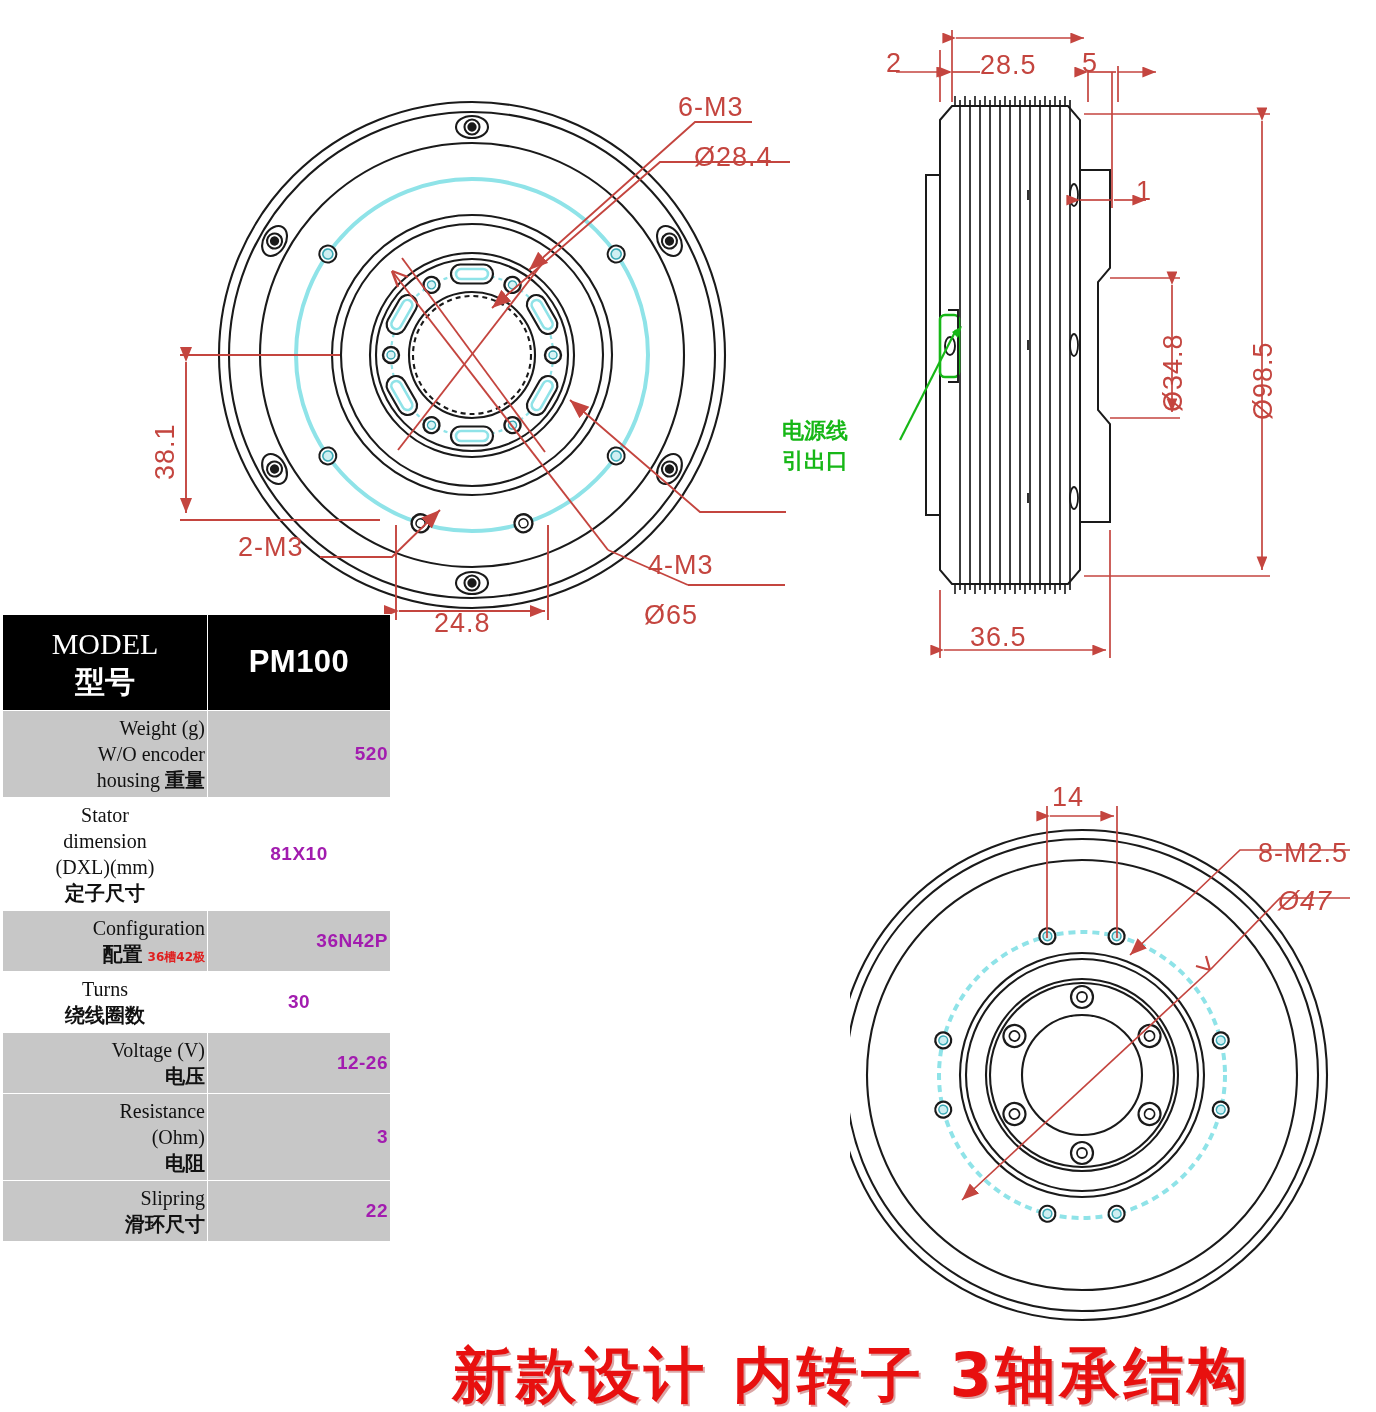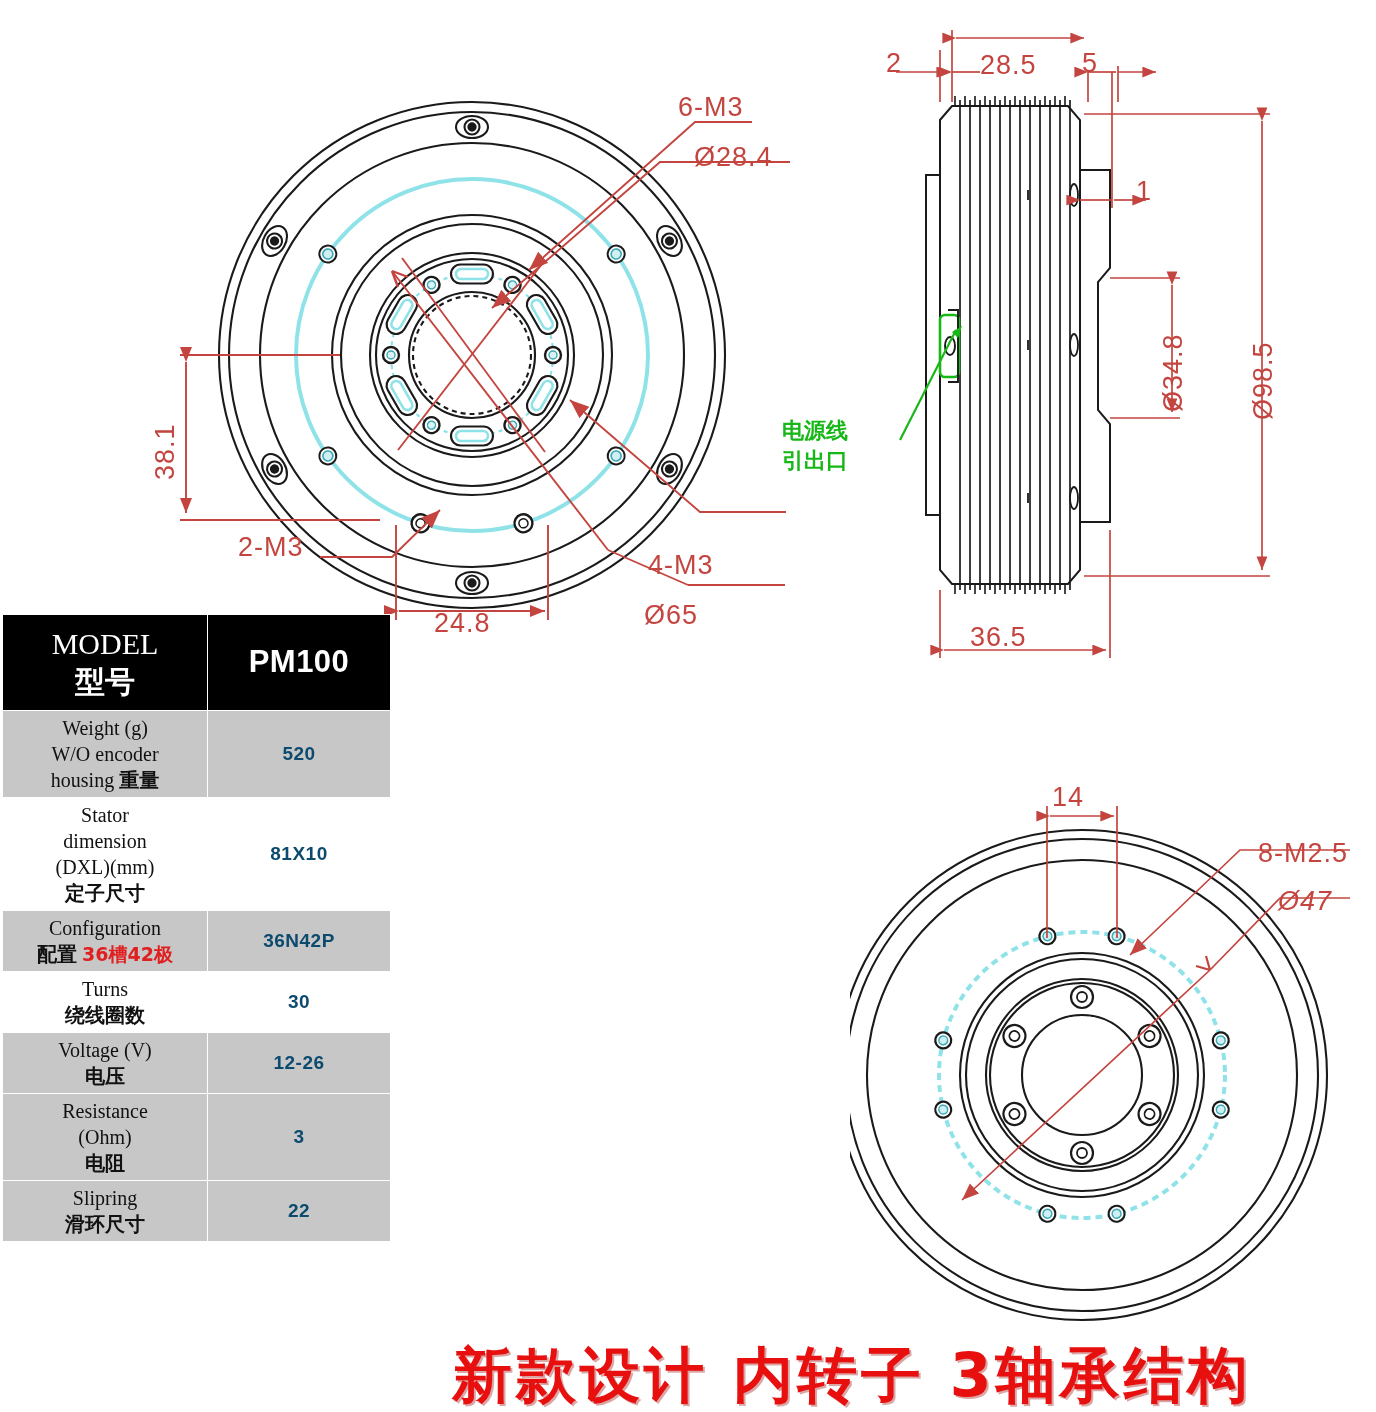--- a/index.html
+++ b/index.html
@@ -18,28 +18,28 @@
   
   #spec-table{position:absolute;left:2px;top:614px;width:378px;
               border-collapse:collapse;table-layout:fixed;}
   #spec-table td{border:1px solid #ffffff;text-align:center;vertical-align:middle;
                  font-family:"Liberation Serif",serif;padding:4px 2px;}
   #spec-table .c-label{width:200px;}
   #spec-table .c-val{width:178px;}
   #spec-table tr.hdr td{background:#000000;color:#ffffff;font-size:30px;
                         line-height:1.25;padding:10px 2px;}
   #spec-table tr.hdr td.c-val{font-size:31px;}
-  #spec-table tr.shade td{background:#c7c7c7;}
+  #spec-table tr.shade td{background:#c7c7c7;text-align:right;}
   #spec-table tr.plain td{background:#ffffff;}
   #spec-table td.c-label{font-size:20px;line-height:1.3;color:#111;}
   #spec-table td.c-val{font-size:19px;font-family:"Liberation Sans",sans-serif;
-                       font-weight:bold;color:#0c4a6e;letter-spacing:.5px;}
+                       font-weight:bold;color:#a21caf;letter-spacing:.5px;}
   .cjk{font-family:"DejaVu Sans",sans-serif;font-weight:bold;}
   .redcjk{color:#e02020;font-family:"DejaVu Sans",sans-serif;font-weight:bold;
-          font-size:19px;}
+          font-size:12px;}
 
   
   #caption{position:absolute;left:452px;top:1336px;width:912px;
            font-family:"DejaVu Sans",sans-serif;font-weight:bold;font-size:60px;
            color:#e8100f;letter-spacing:4px;white-space:nowrap;
            text-shadow:2px 2px 0 rgba(150,0,0,.35);}
 </style>
 </head>
 <body>
 

